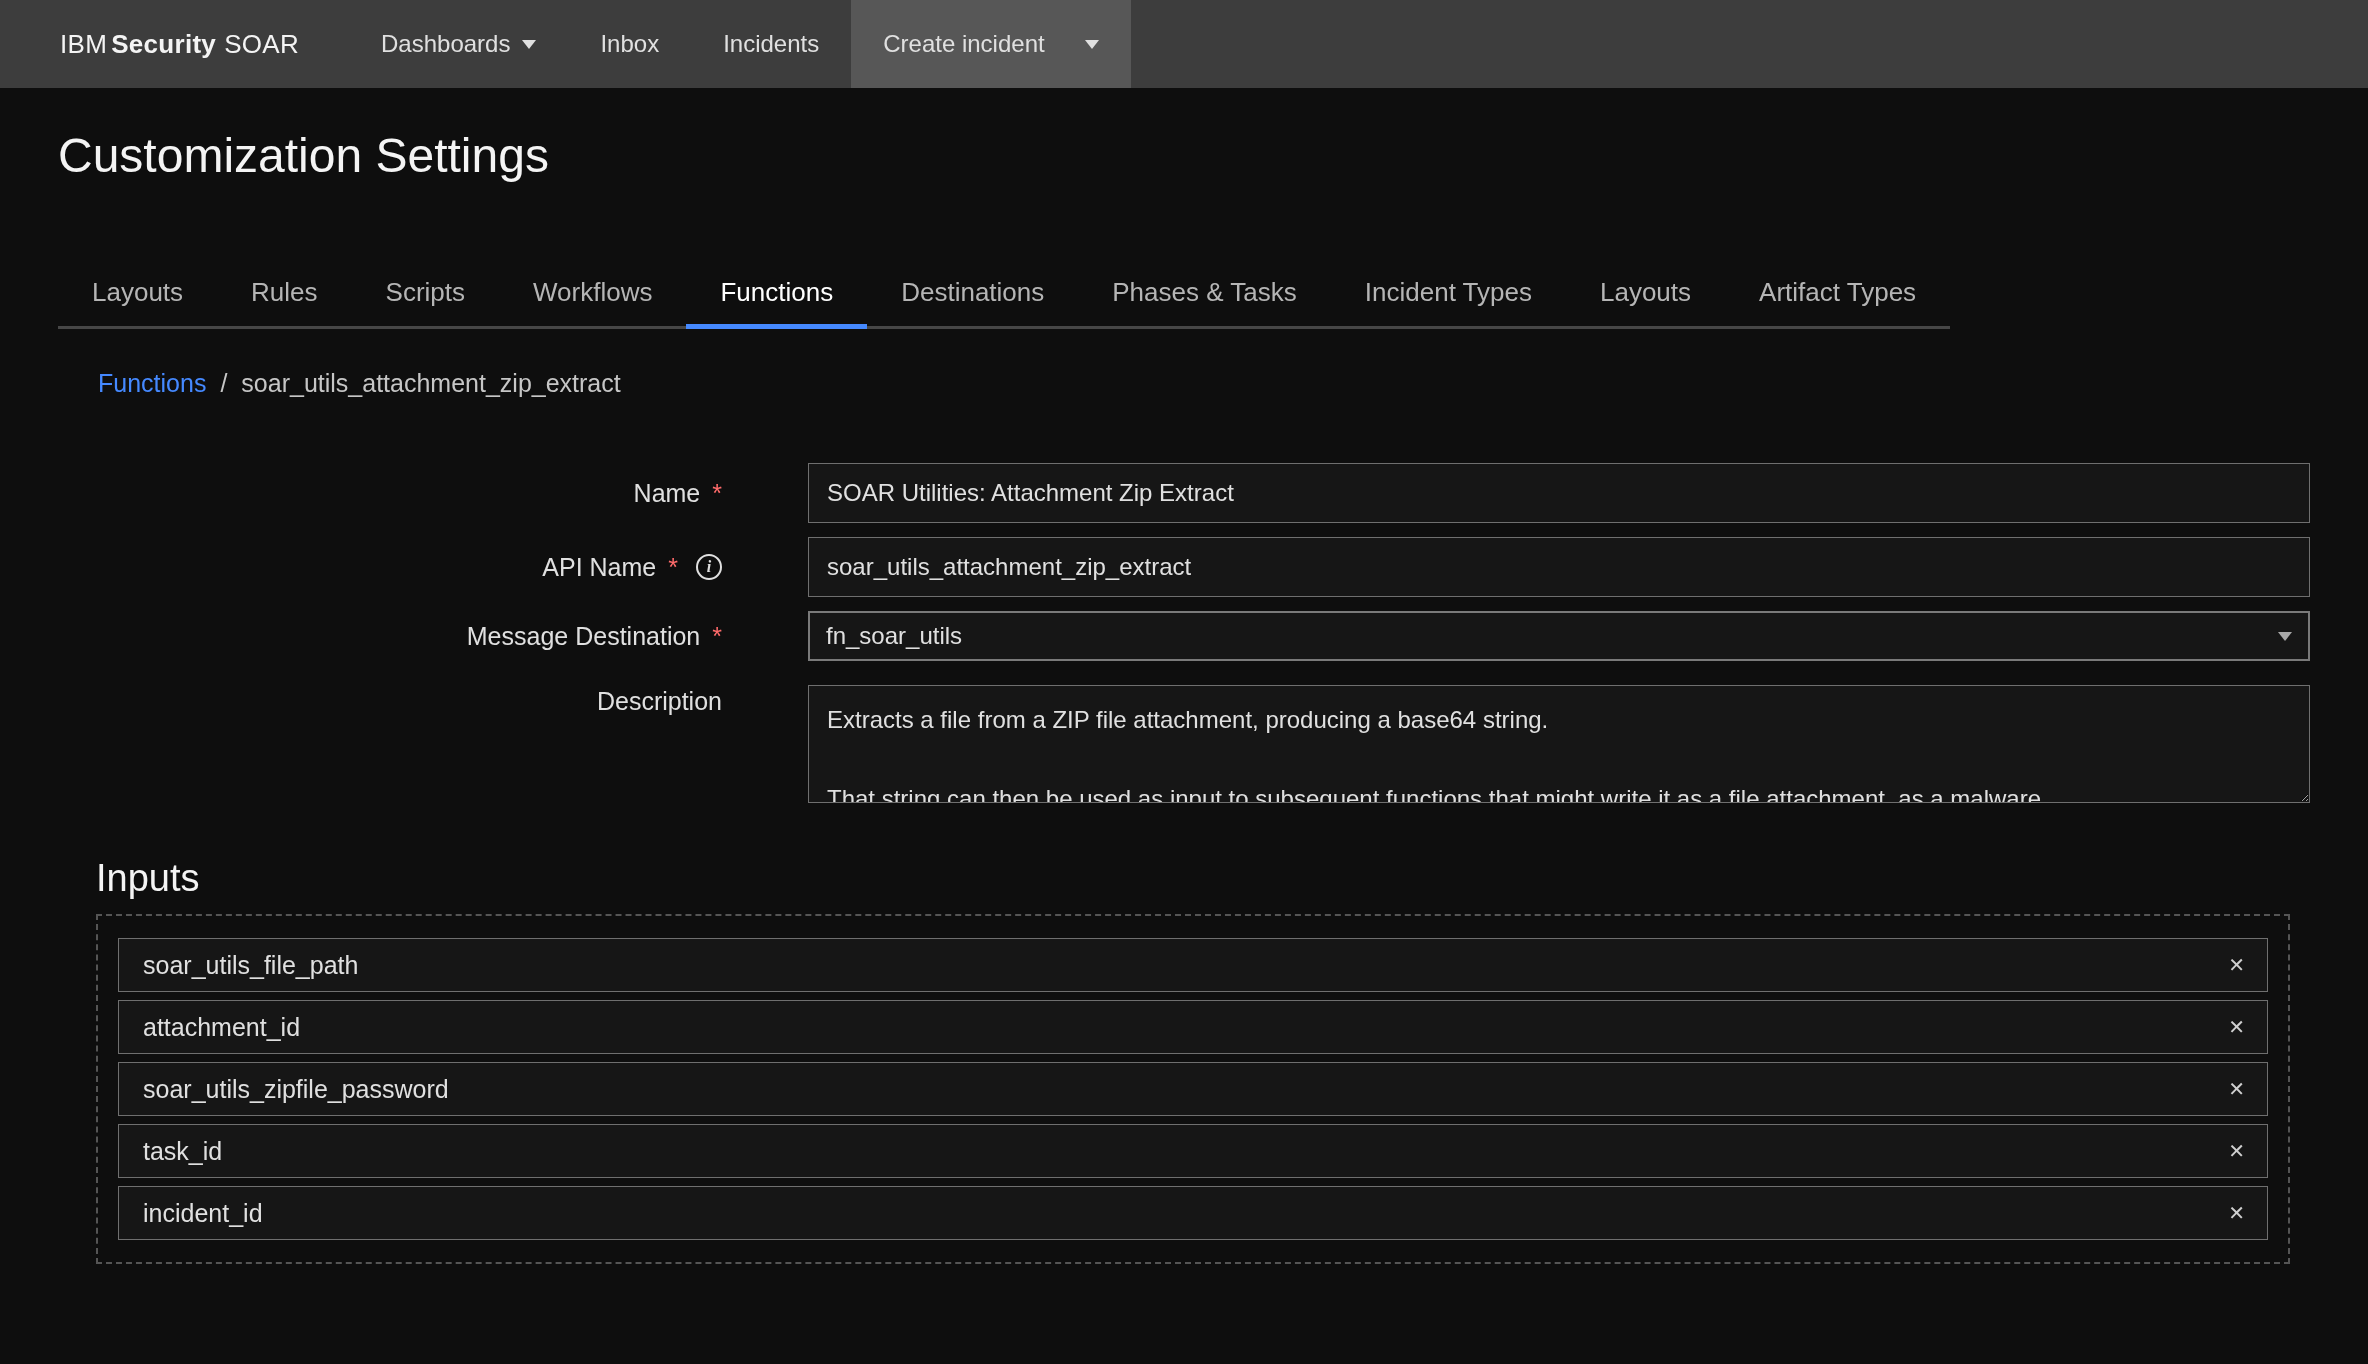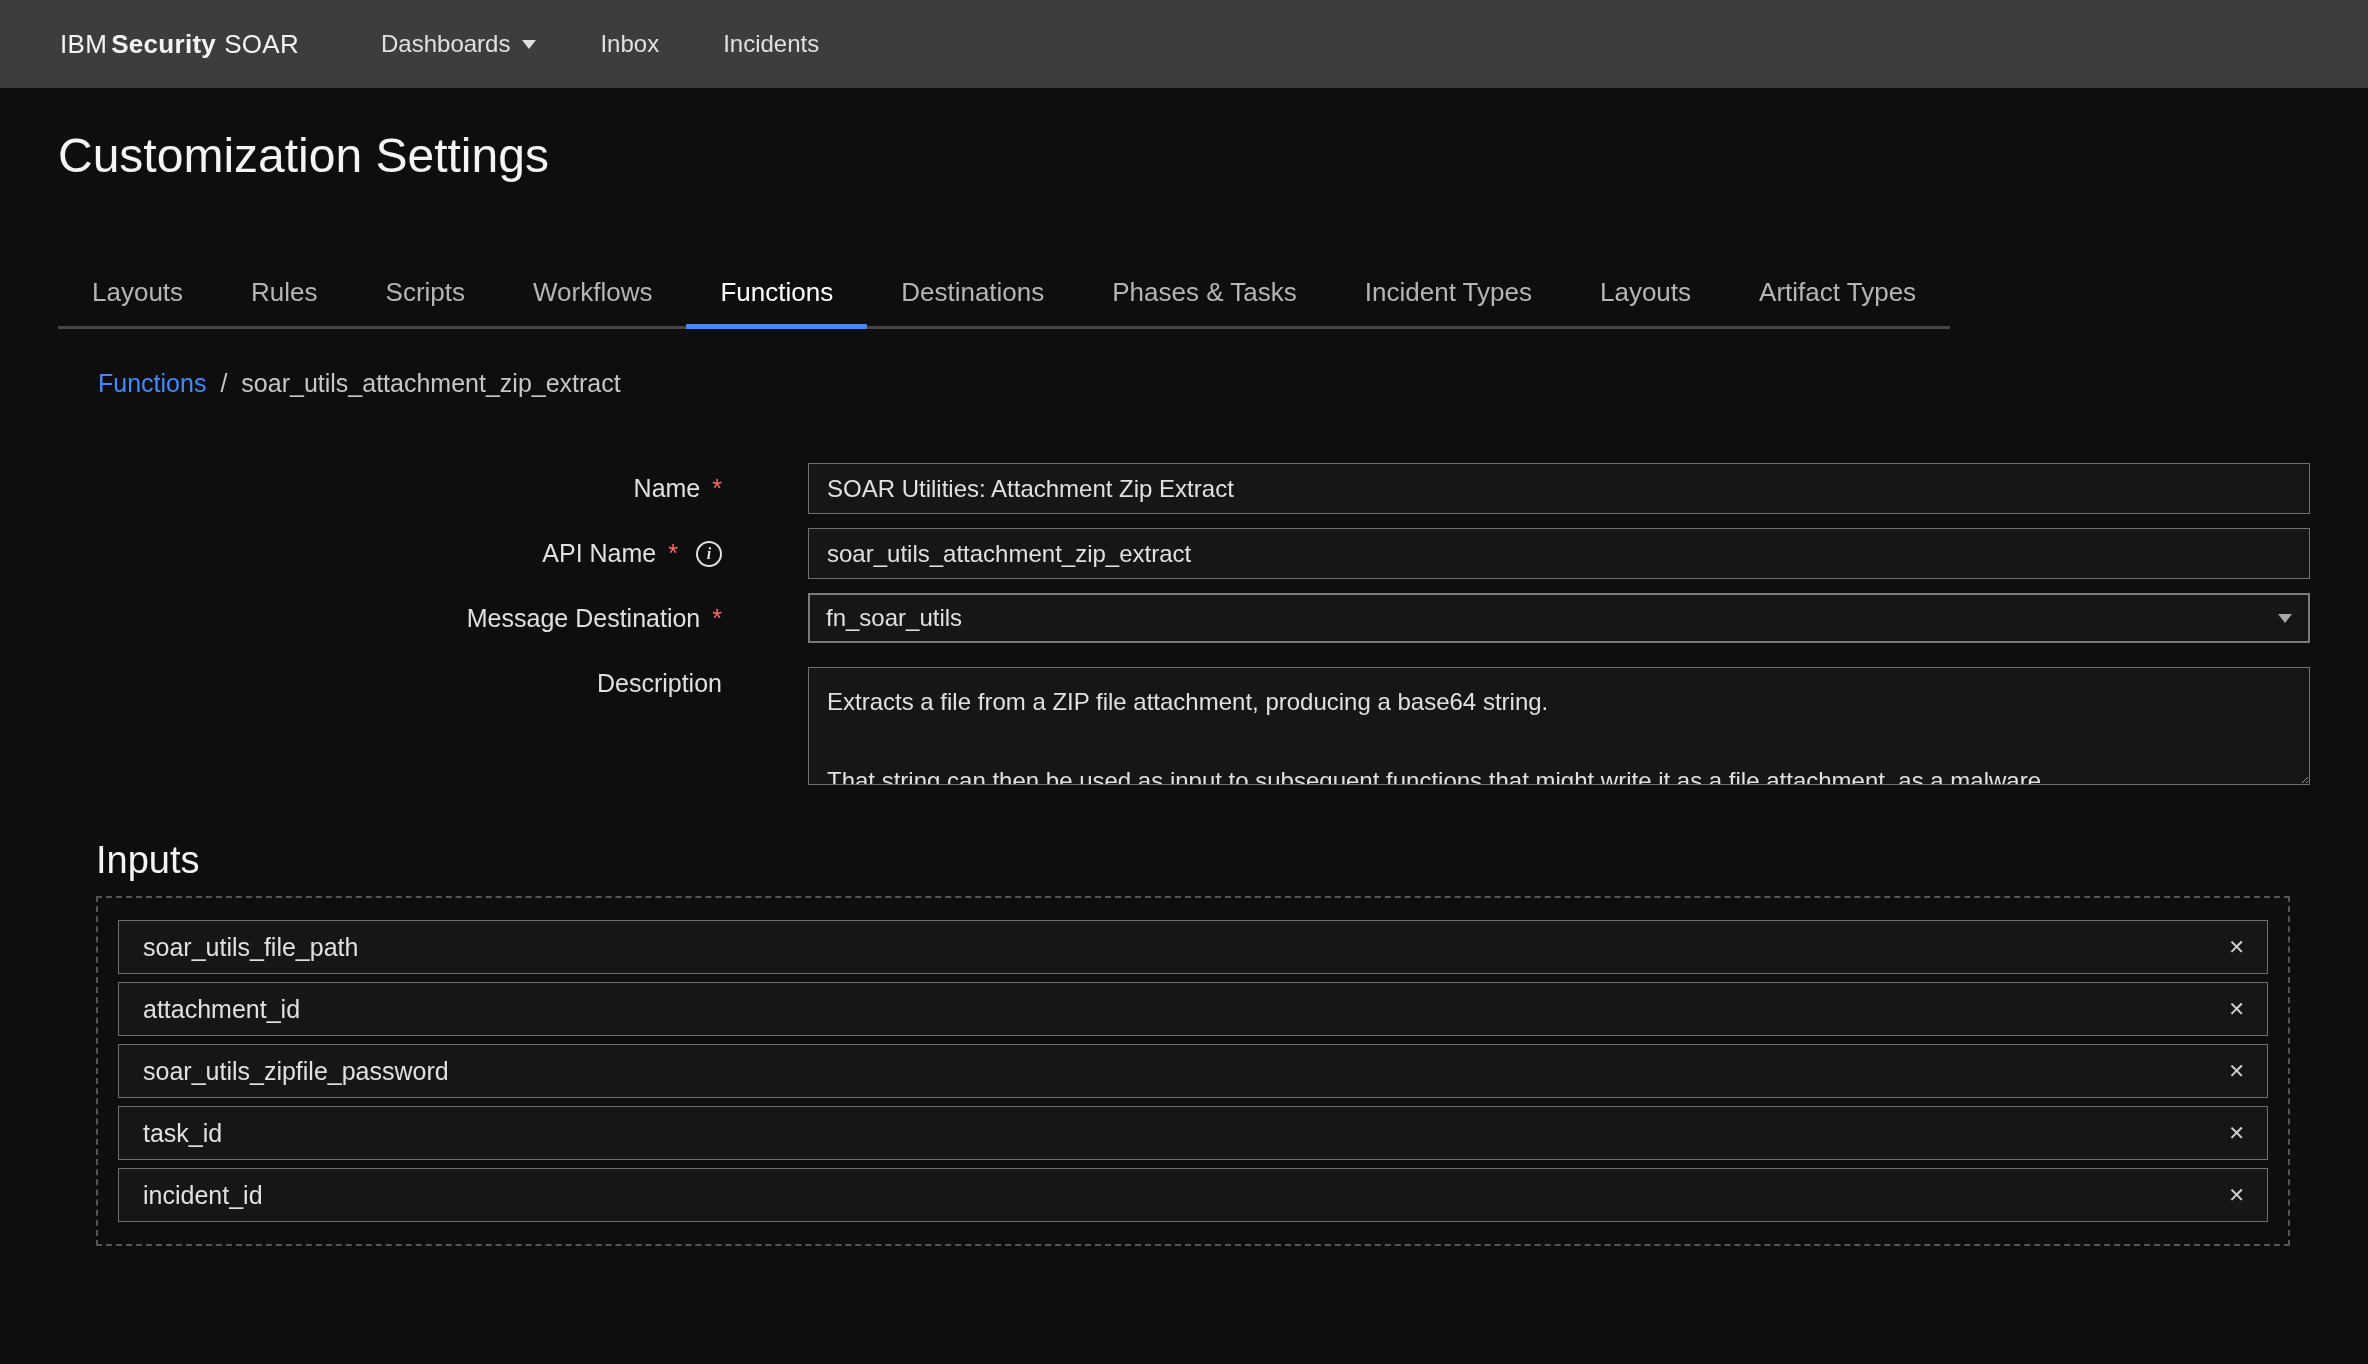--- a/index.html
+++ b/index.html
@@ -141,21 +141,21 @@
   }
   .text-input, .select, .textarea {
     width: 100%;
     background: #161616;
     border: 1px solid #6f6f6f;
     color: #e0e0e0;
     font-size: 24px;
     padding: 14px 18px;
     font-family: inherit;
   }
-  .text-input { height: 51px; }
+  .text-input { height: 60px; }
   .select {
     height: 50px;
     border: 2px solid #7a7a7a;
     position: relative;
     display: flex;
     align-items: center;
     justify-content: space-between;
     padding: 8px 16px;
     cursor: pointer;
   }
@@ -223,20 +223,24 @@
   </div>
   <div class="nav-item">
     <span>Dashboards</span>
     <span class="caret-down"></span>
   </div>
   <div class="nav-item">
     <span>Inbox</span>
   </div>
   <div class="nav-item">
     <span>Incidents</span>
+  </div>
+  <div class="nav-item highlight">
+    <span>Create incident</span>
+    <span class="caret-down" style="margin-left:40px"></span>
   </div>
 </div>
 
 <div class="page">
   <h1 class="page-title">Customization Settings</h1>
 
   <div class="tabs">
     <div class="tab">Layouts</div>
     <div class="tab">Rules</div>
     <div class="tab">Scripts</div>

